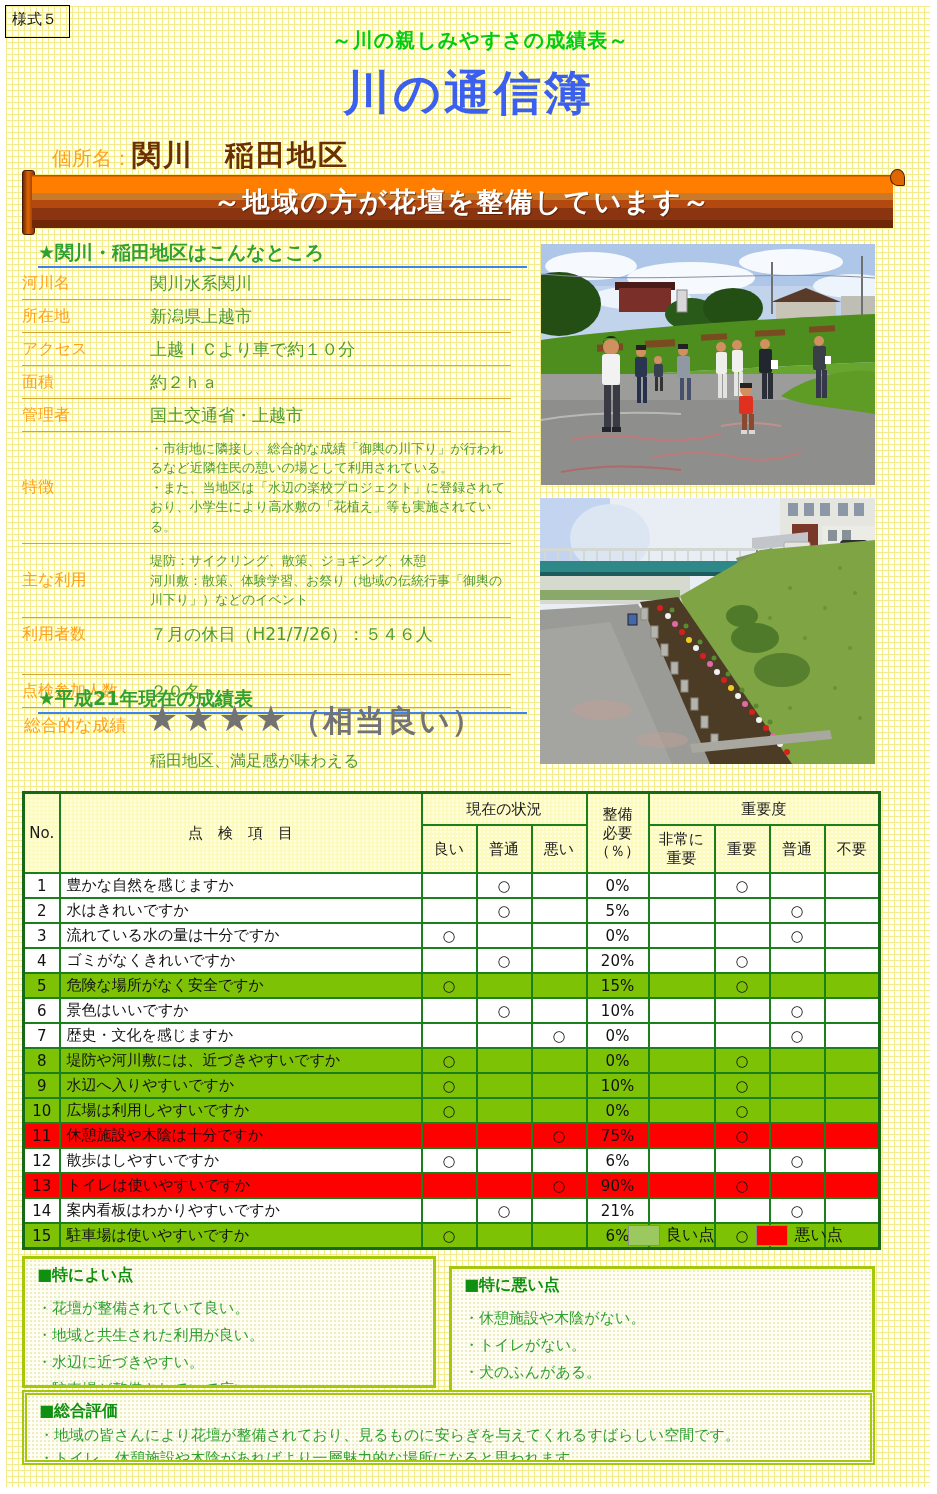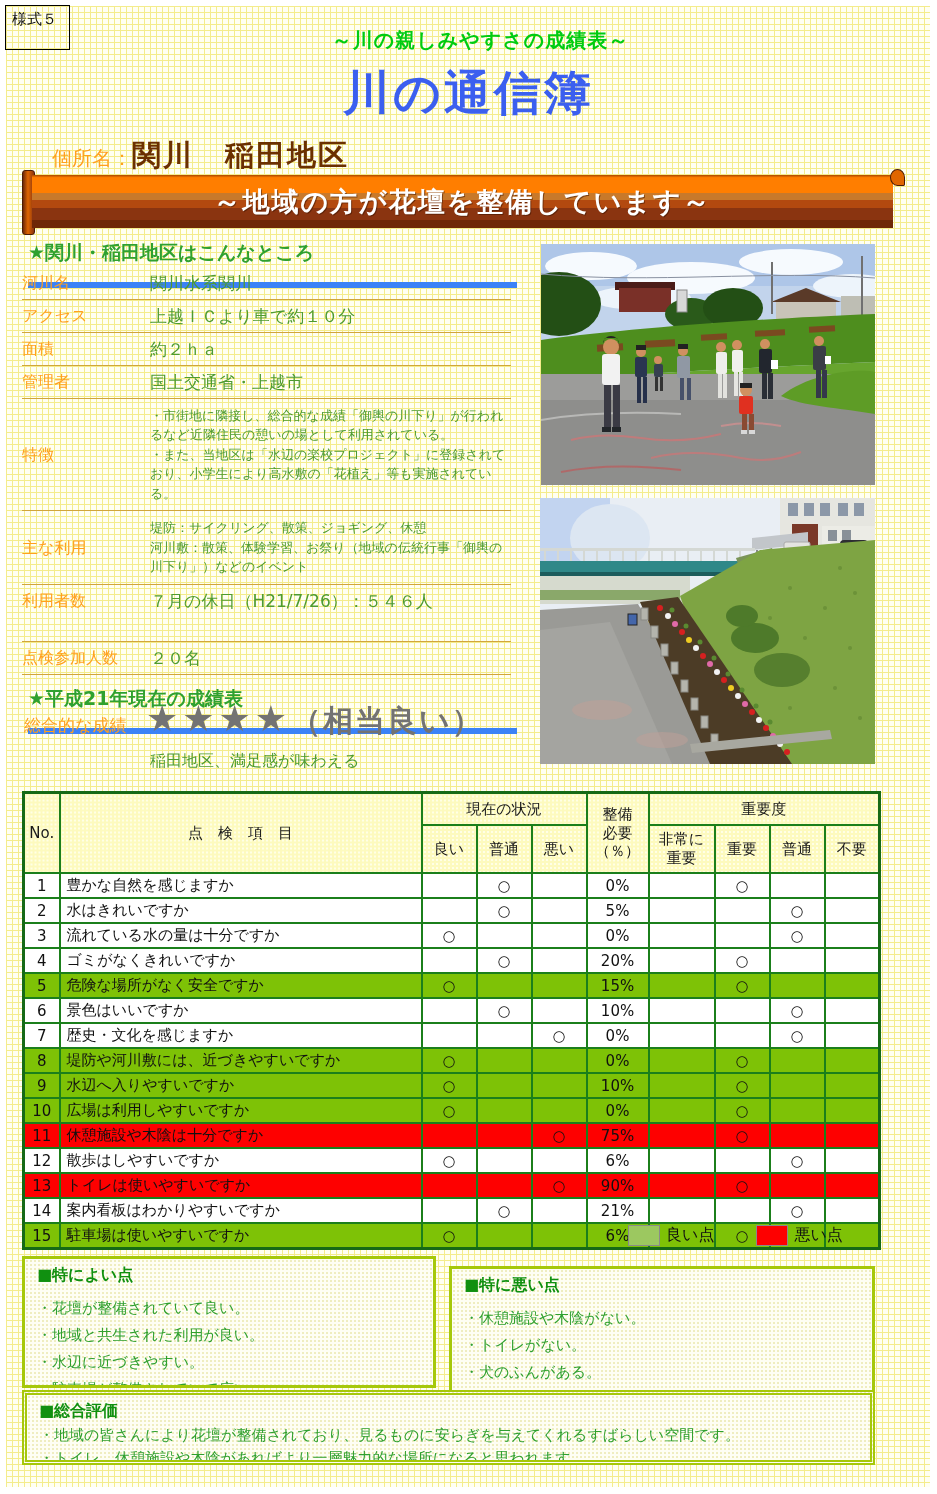--- a/index.html
+++ b/index.html
@@ -10,21 +10,21 @@
   .bg-grid{
     position:absolute; left:6px; top:6px; width:924px; height:1481px;
     background-color:#FFFFF2;
     background-image:
       linear-gradient(#F4EC8C 1px, transparent 1px),
       linear-gradient(90deg, #F4EC8C 1px, transparent 1px);
     background-size:6px 6px;
   }
   .form-label{
     position:absolute; left:5px; top:5px; border:1px solid #000;
-    padding:4px 12px 20px 6px; font-size:15px; color:#111; background:transparent;
+    padding:4px 12px 8px 6px; font-size:15px; color:#111; background:transparent;
   }
   .title-sub{
     position:absolute; top:27px; left:12px; width:937px; text-align:center;
     color:#00CC11; font-size:20px; font-weight:bold; letter-spacing:1px;
   }
   .title-main{
     position:absolute; top:62px; left:0; width:937px; text-align:center;
     color:#3B5FEF; font-size:47px; font-weight:bold; letter-spacing:3px;
   }
   .location{position:absolute; left:24px; top:136px;margin-left:28px;}
@@ -51,23 +51,23 @@
     position:absolute; left:0; top:-3px; width:11px; height:63px;
     background:linear-gradient(90deg,#6E2807,#E06600 45%,#8A3410);
     border:1px solid #4A1C05; border-radius:3px;
   }
   .banner-curl{
     position:absolute; right:0; top:-4px; width:13px; height:15px;
     background:#E06600; border:1px solid #4A1C05; border-radius:50% 50% 10% 50%;
   }
 
   .section-header{
-    position:absolute; left:28px; width:489px;
+    position:absolute; left:38px; width:489px;
     color:#2FA12F; font-weight:bold; font-size:19px;
-    border-bottom:6px solid #3b82f6; padding-bottom:16px;
+    border-bottom:2px solid #3b82f6; padding-bottom:0;
   }
   .about-header{top:240px;}
   .rating-header{top:686px;}
 
   .info-table{
     position:absolute; left:22px; top:267px; width:489px;
     border-collapse:collapse;
   }
   .info-table td{border-bottom:1px solid #D1A53C; vertical-align:middle; padding:5px 0 4px;}
   .info-table td.lbl{width:128px; color:#FFA01E; font-size:16px;}
@@ -159,20 +159,24 @@
   <div class="section-header about-header">★関川・稲田地区はこんなところ</div>
 
   <table class="info-table">
     <tbody>
 
         <tr>
           <td class="lbl">河川名</td>
           <td class="val">関川水系関川</td>
         </tr>
 
+        <tr>
+          <td class="lbl">所在地</td>
+          <td class="val">新潟県上越市</td>
+        </tr>
 
         <tr>
           <td class="lbl">アクセス</td>
           <td class="val">上越ＩＣより車で約１０分</td>
         </tr>
 
         <tr>
           <td class="lbl">面積</td>
           <td class="val">約２ｈａ</td>
         </tr>

